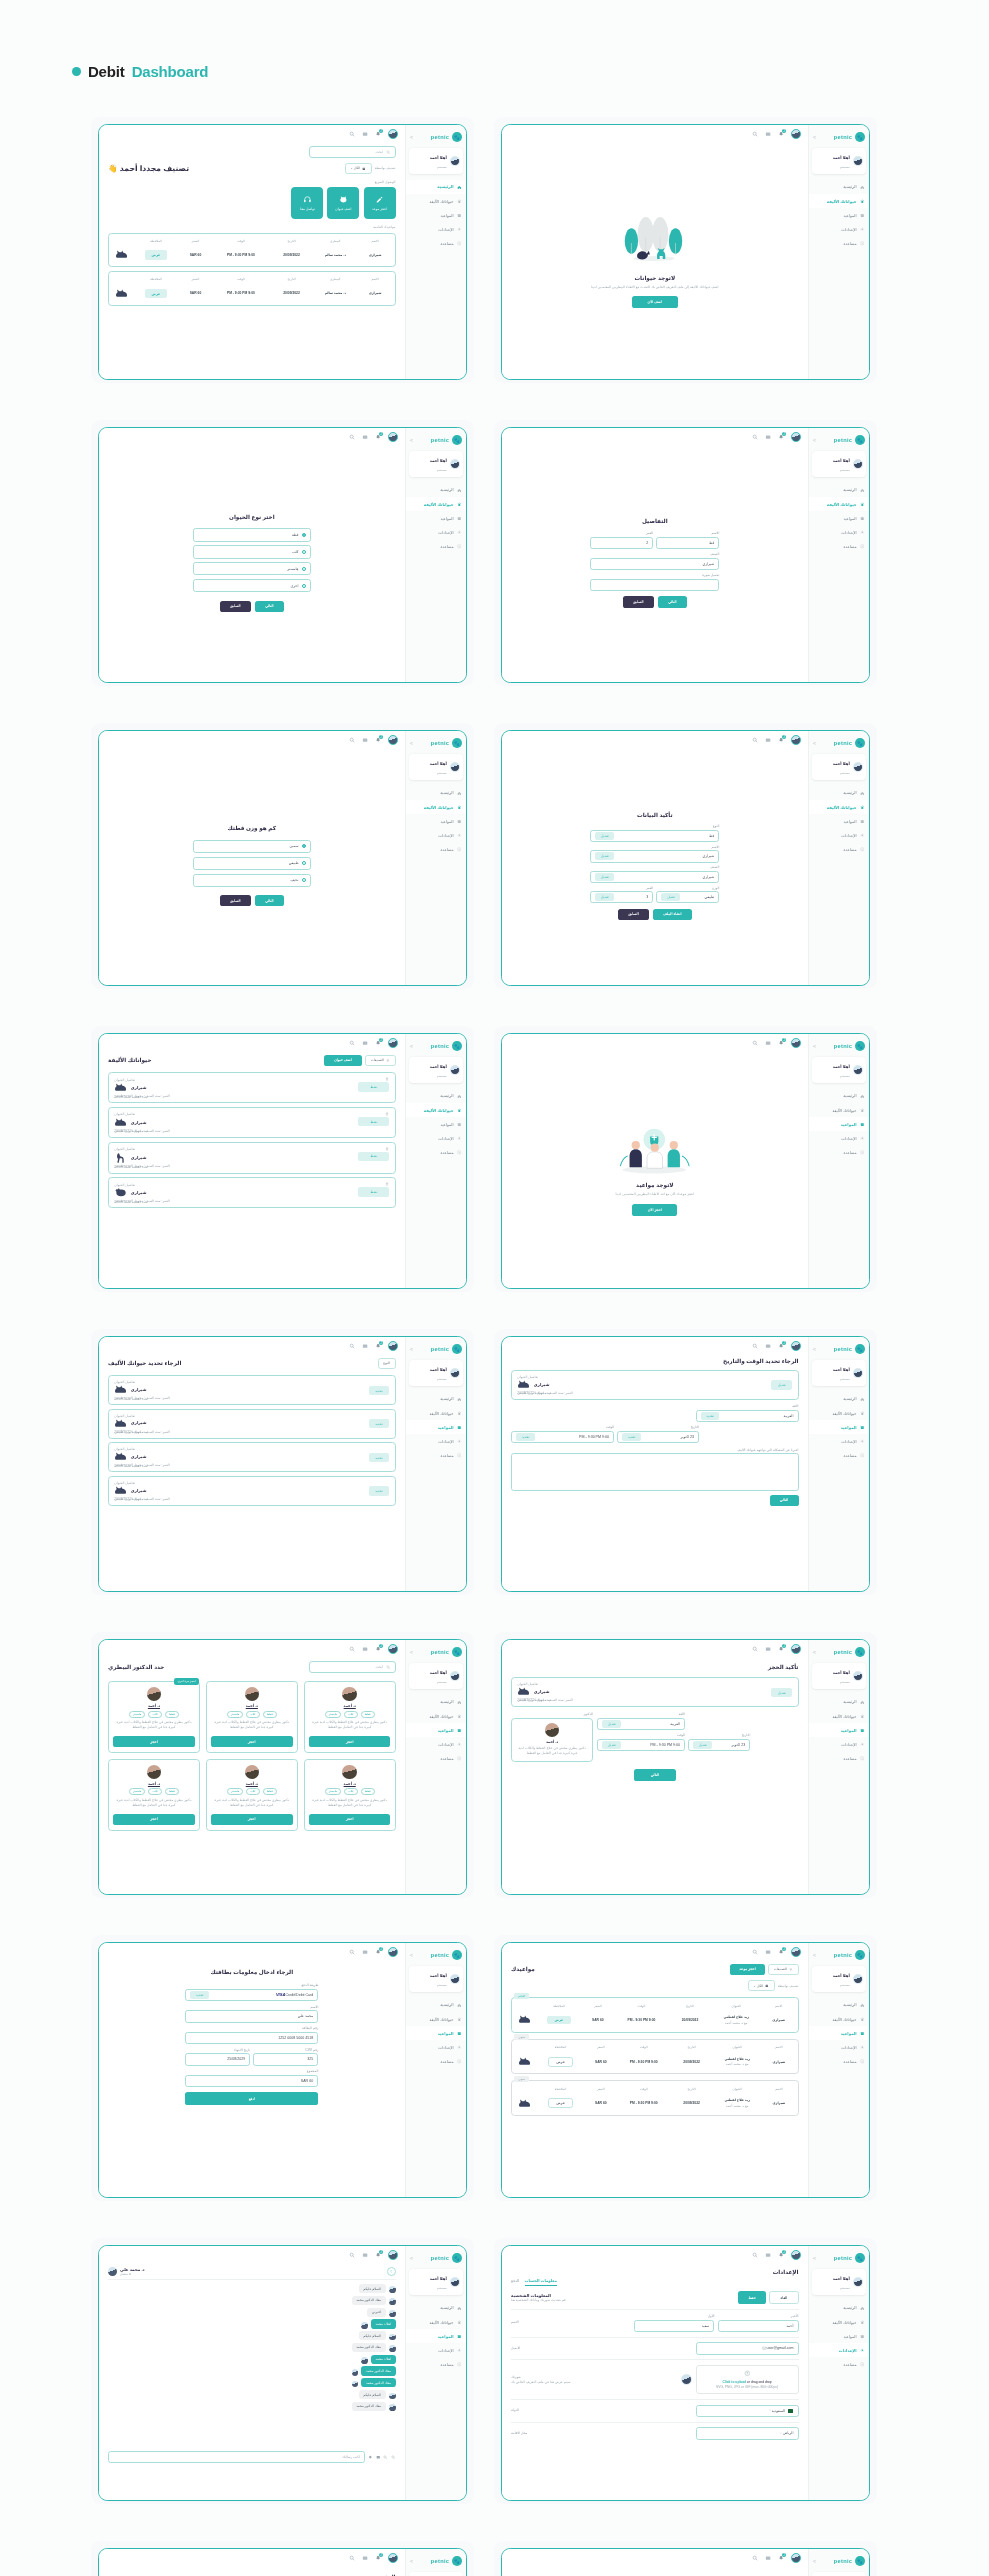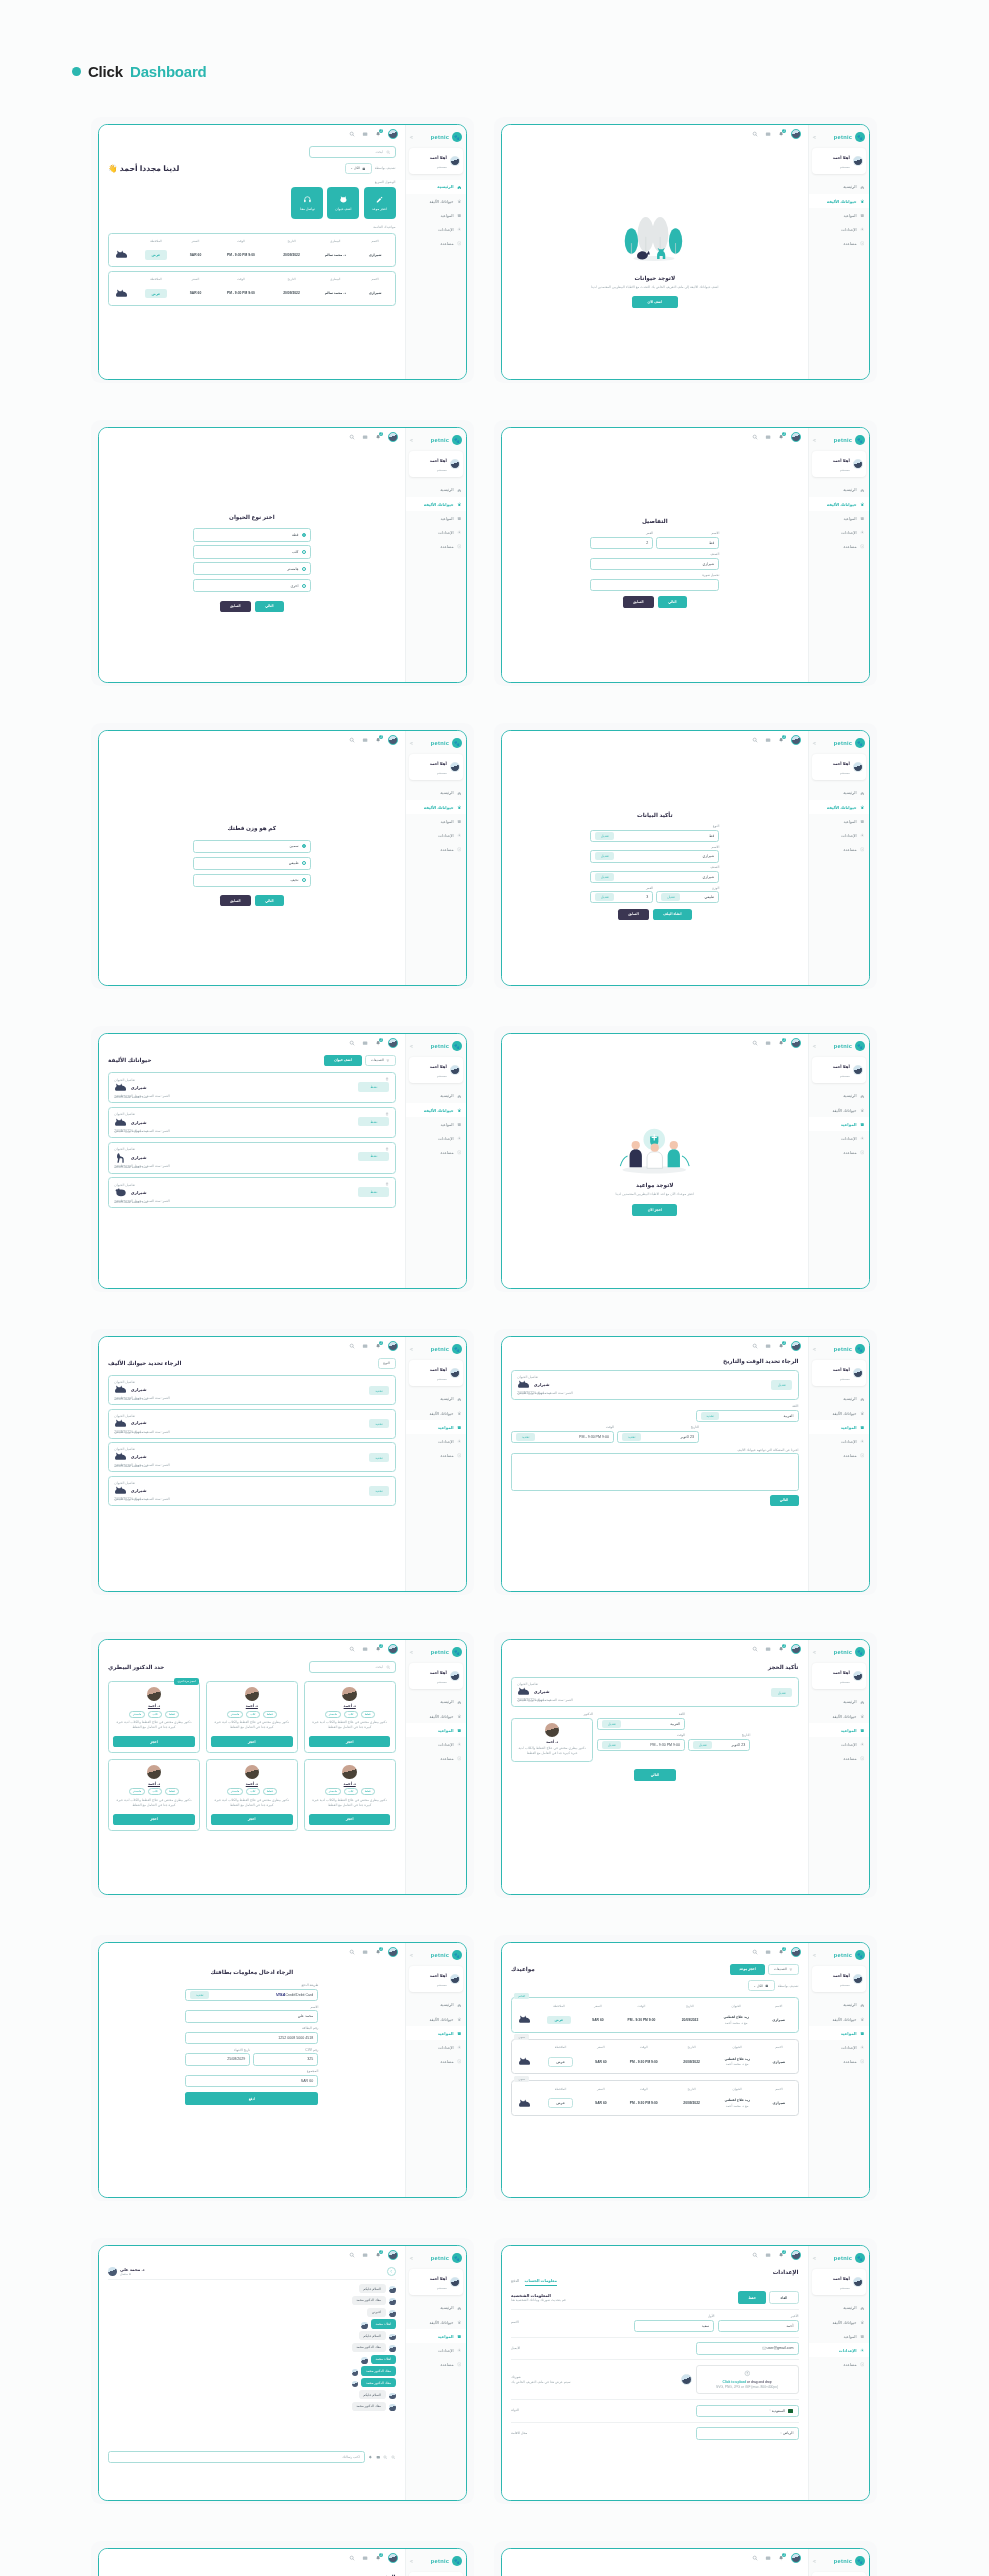--- a/index.html
+++ b/index.html
@@ -144,21 +144,21 @@
     background:linear-gradient(165deg,#c9a391 0 45%,#4a4237 45%);}
   .tag { border:0.5px solid #9fd9d4; color:#2bb7b0; border-radius:4.6px; font-size:2.6px; padding:1px 3.1px;}
   .ribbon{position:absolute;top:-4.6px;right:-0.5px;background:#2bb7b0;color:#fff;font-size:2.8px;
     padding:1.5px 3.6px;border-radius:2.1px;}
 </style>
 </head>
 <body>
 
 <div class="page-head">
   <span class="dot"></span>
-  <span class="t1">Click</span>
+  <span class="t1">Debit</span>
   <span class="t2">Dashboard</span>
 </div>
 
 <div class="canvas" id="canvas">
     <div class="mockwrap" style="left:91px;top:117px">
       <div class="mock">
         <div class="sb">
           <div class="sb-top">
             <span class="sb-logo">🐾</span>
             <span class="sb-brand">petnic</span>
@@ -235,21 +235,21 @@
               </div>
             </div>
             <div class="row between" style="margin-top:4.6px">
               <div class="row gap6" style="align-items:center">
                 <span class="muted">تصنيف بواسطة</span>
                 <span class="chip"><svg viewBox="0 0 20 20" width="3.6" height="3.6" fill="#5d6a71">
                     <rect x="3.5" y="4" width="13" height="13" rx="2"></rect>
                     <path d="M3.5 8h13M7 2.5v3M13 2.5v3" stroke="#fff" stroke-width="1.3" fill="none"></path>
                   </svg>الكل ⌄</span>
               </div>
-              <div class="h1">لدينا مجددا أحمد 👋</div>
+              <div class="h1">تصنيف مجددا أحمد 👋</div>
             </div>
             <div class="muted" style="text-align:right;margin-top:5.7px">الوصول السريع</div>
             <div class="row gap8" style="justify-content:flex-start;margin-top:3.1px;direction:rtl">
               <div style="width:32px;height:32px;background:#2bb7b0;border-radius:4.1px;color:#fff;display:flex;flex-direction:column;align-items:center;justify-content:center;gap:3.1px">
                 <svg viewBox="0 0 20 20" width="8.8" height="8.8" fill="#fff">
                   <path d="M4 14.5V17h2.5L14 9.5 11.5 7zM13 5.5 14.5 4 17 6.5 15.5 8z"></path>
                 </svg>
                 <span style="font-size:3.3px">احجز موعد</span>
               </div>
               <div style="width:32px;height:32px;background:#2bb7b0;border-radius:4.1px;color:#fff;display:flex;flex-direction:column;align-items:center;justify-content:center;gap:3.1px">

